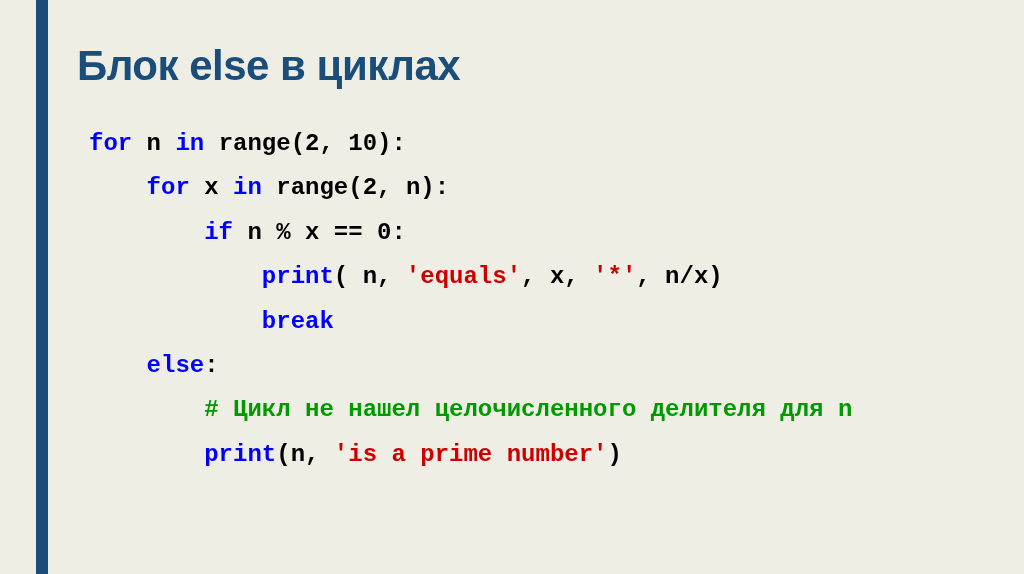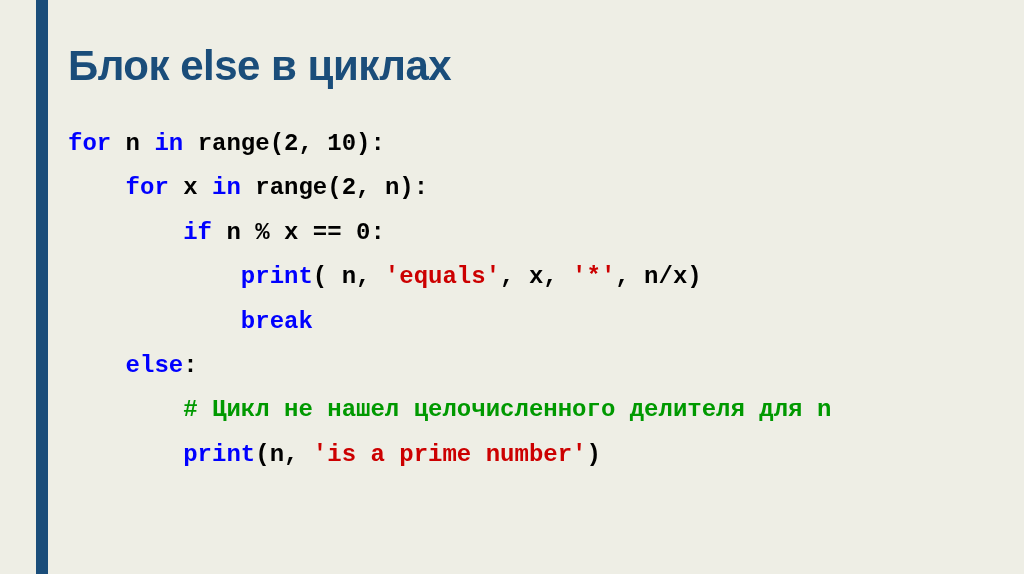--- a/index.html
+++ b/index.html
@@ -18,36 +18,37 @@
     .left-bar {
       position: absolute;
       left: 36px;
       top: 0;
       width: 12px;
       height: 574px;
       background: #1a4d7a;
     }
     .content {
       position: absolute;
-      left: 68px;
+      left: 77px;
       top: 42px;
     }
     .title {
       font-size: 42px;
       font-weight: bold;
       color: #1a4d7a;
       margin-bottom: 32px;
       letter-spacing: -0.5px;
     }
     .code {
       font-family: "Courier New", monospace;
       font-size: 24px;
       font-weight: bold;
       line-height: 1.85;
       white-space: pre;
+      margin-left: 12px;
     }
     .kw { color: #0000ff; }
     .plain { color: #000000; }
     .str { color: #cc0000; }
     .comment { color: #009900; }
   </style>
 </head>
 <body>
 
 <div class="left-bar"></div>

